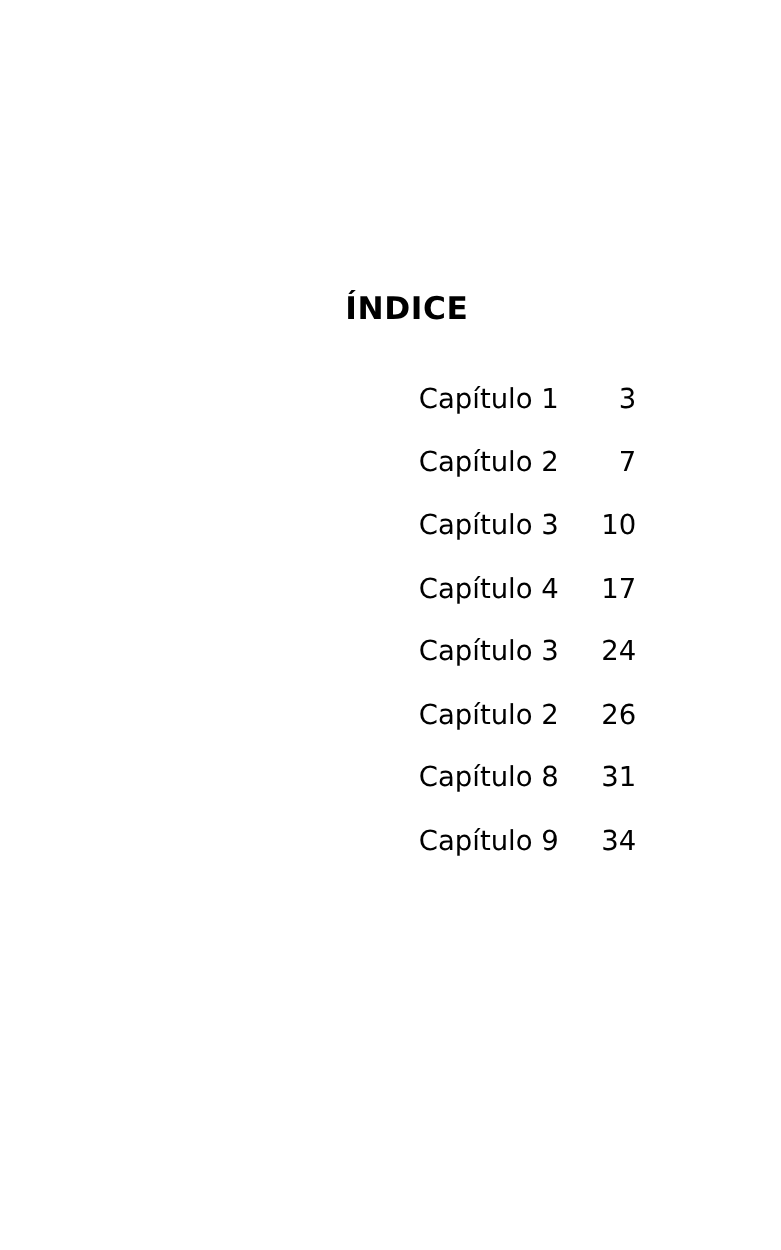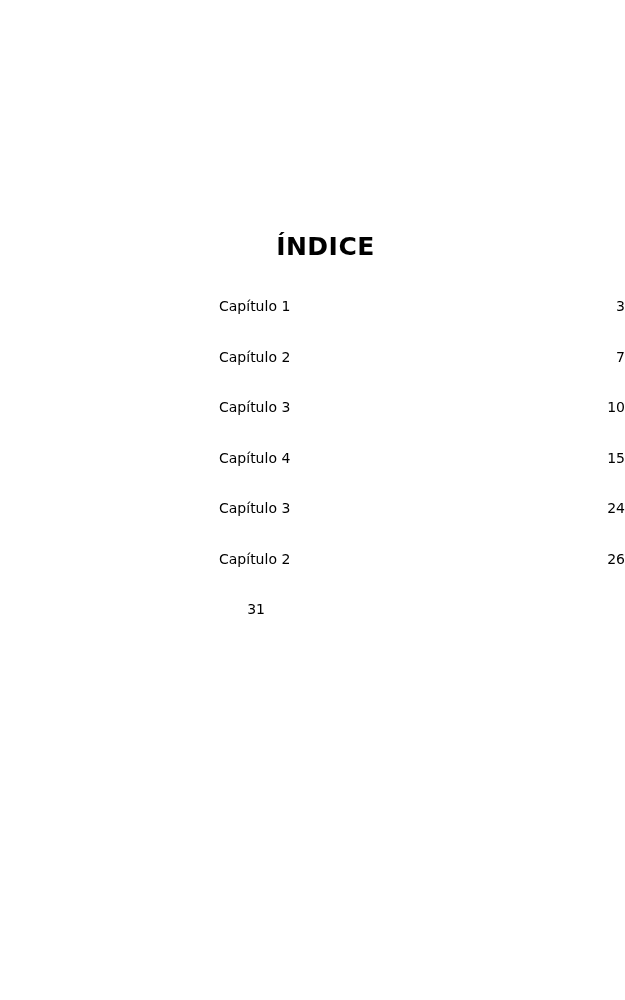--- a/index.html
+++ b/index.html
@@ -24,36 +24,36 @@
     position: absolute;
     left: 0;
     top: 232px;
     width: 625px;
   }
   .toc-title {
     text-align: center;
     font-size: 25px;
     font-weight: bold;
     letter-spacing: 0.5px;
-    margin: 0 0 20px 0;
+    margin: 0 0 34px 0;
     padding-left: 26px;
   }
   .toc-list {
     margin: 0;
     padding: 0;
     list-style: none;
     width: 625px;
   }
   .toc-row {
     display: flex;
     align-items: baseline;
-    justify-content: space-between;
+    justify-content: center;
     padding-left: 219px;
     height: 50.5px;
-    font-size: 14px;
+    font-size: 22px;
     line-height: 50.5px;
   }
   .toc-label {
     display: inline-block;
     width: 128px;
     white-space: nowrap;
   }
   .toc-page {
     display: inline-block;
     width: 46px;
@@ -75,28 +75,33 @@
       <li class="toc-row">
         <span class="toc-label">Capítulo 2</span>
         <span class="toc-page">7</span>
       </li>
       <li class="toc-row">
         <span class="toc-label">Capítulo 3</span>
         <span class="toc-page">10</span>
       </li>
       <li class="toc-row">
         <span class="toc-label">Capítulo 4</span>
-        <span class="toc-page">15</span>
+        <span class="toc-page">17</span>
       </li>
       <li class="toc-row">
         <span class="toc-label">Capítulo 3</span>
         <span class="toc-page">24</span>
       </li>
       <li class="toc-row">
         <span class="toc-label">Capítulo 2</span>
         <span class="toc-page">26</span>
       </li>
       <li class="toc-row">
+        <span class="toc-label">Capítulo 8</span>
         <span class="toc-page">31</span>
+      </li>
+      <li class="toc-row">
+        <span class="toc-label">Capítulo 9</span>
+        <span class="toc-page">34</span>
       </li>
     </ul>
   </div>
 </div>
 
 </body></html>

